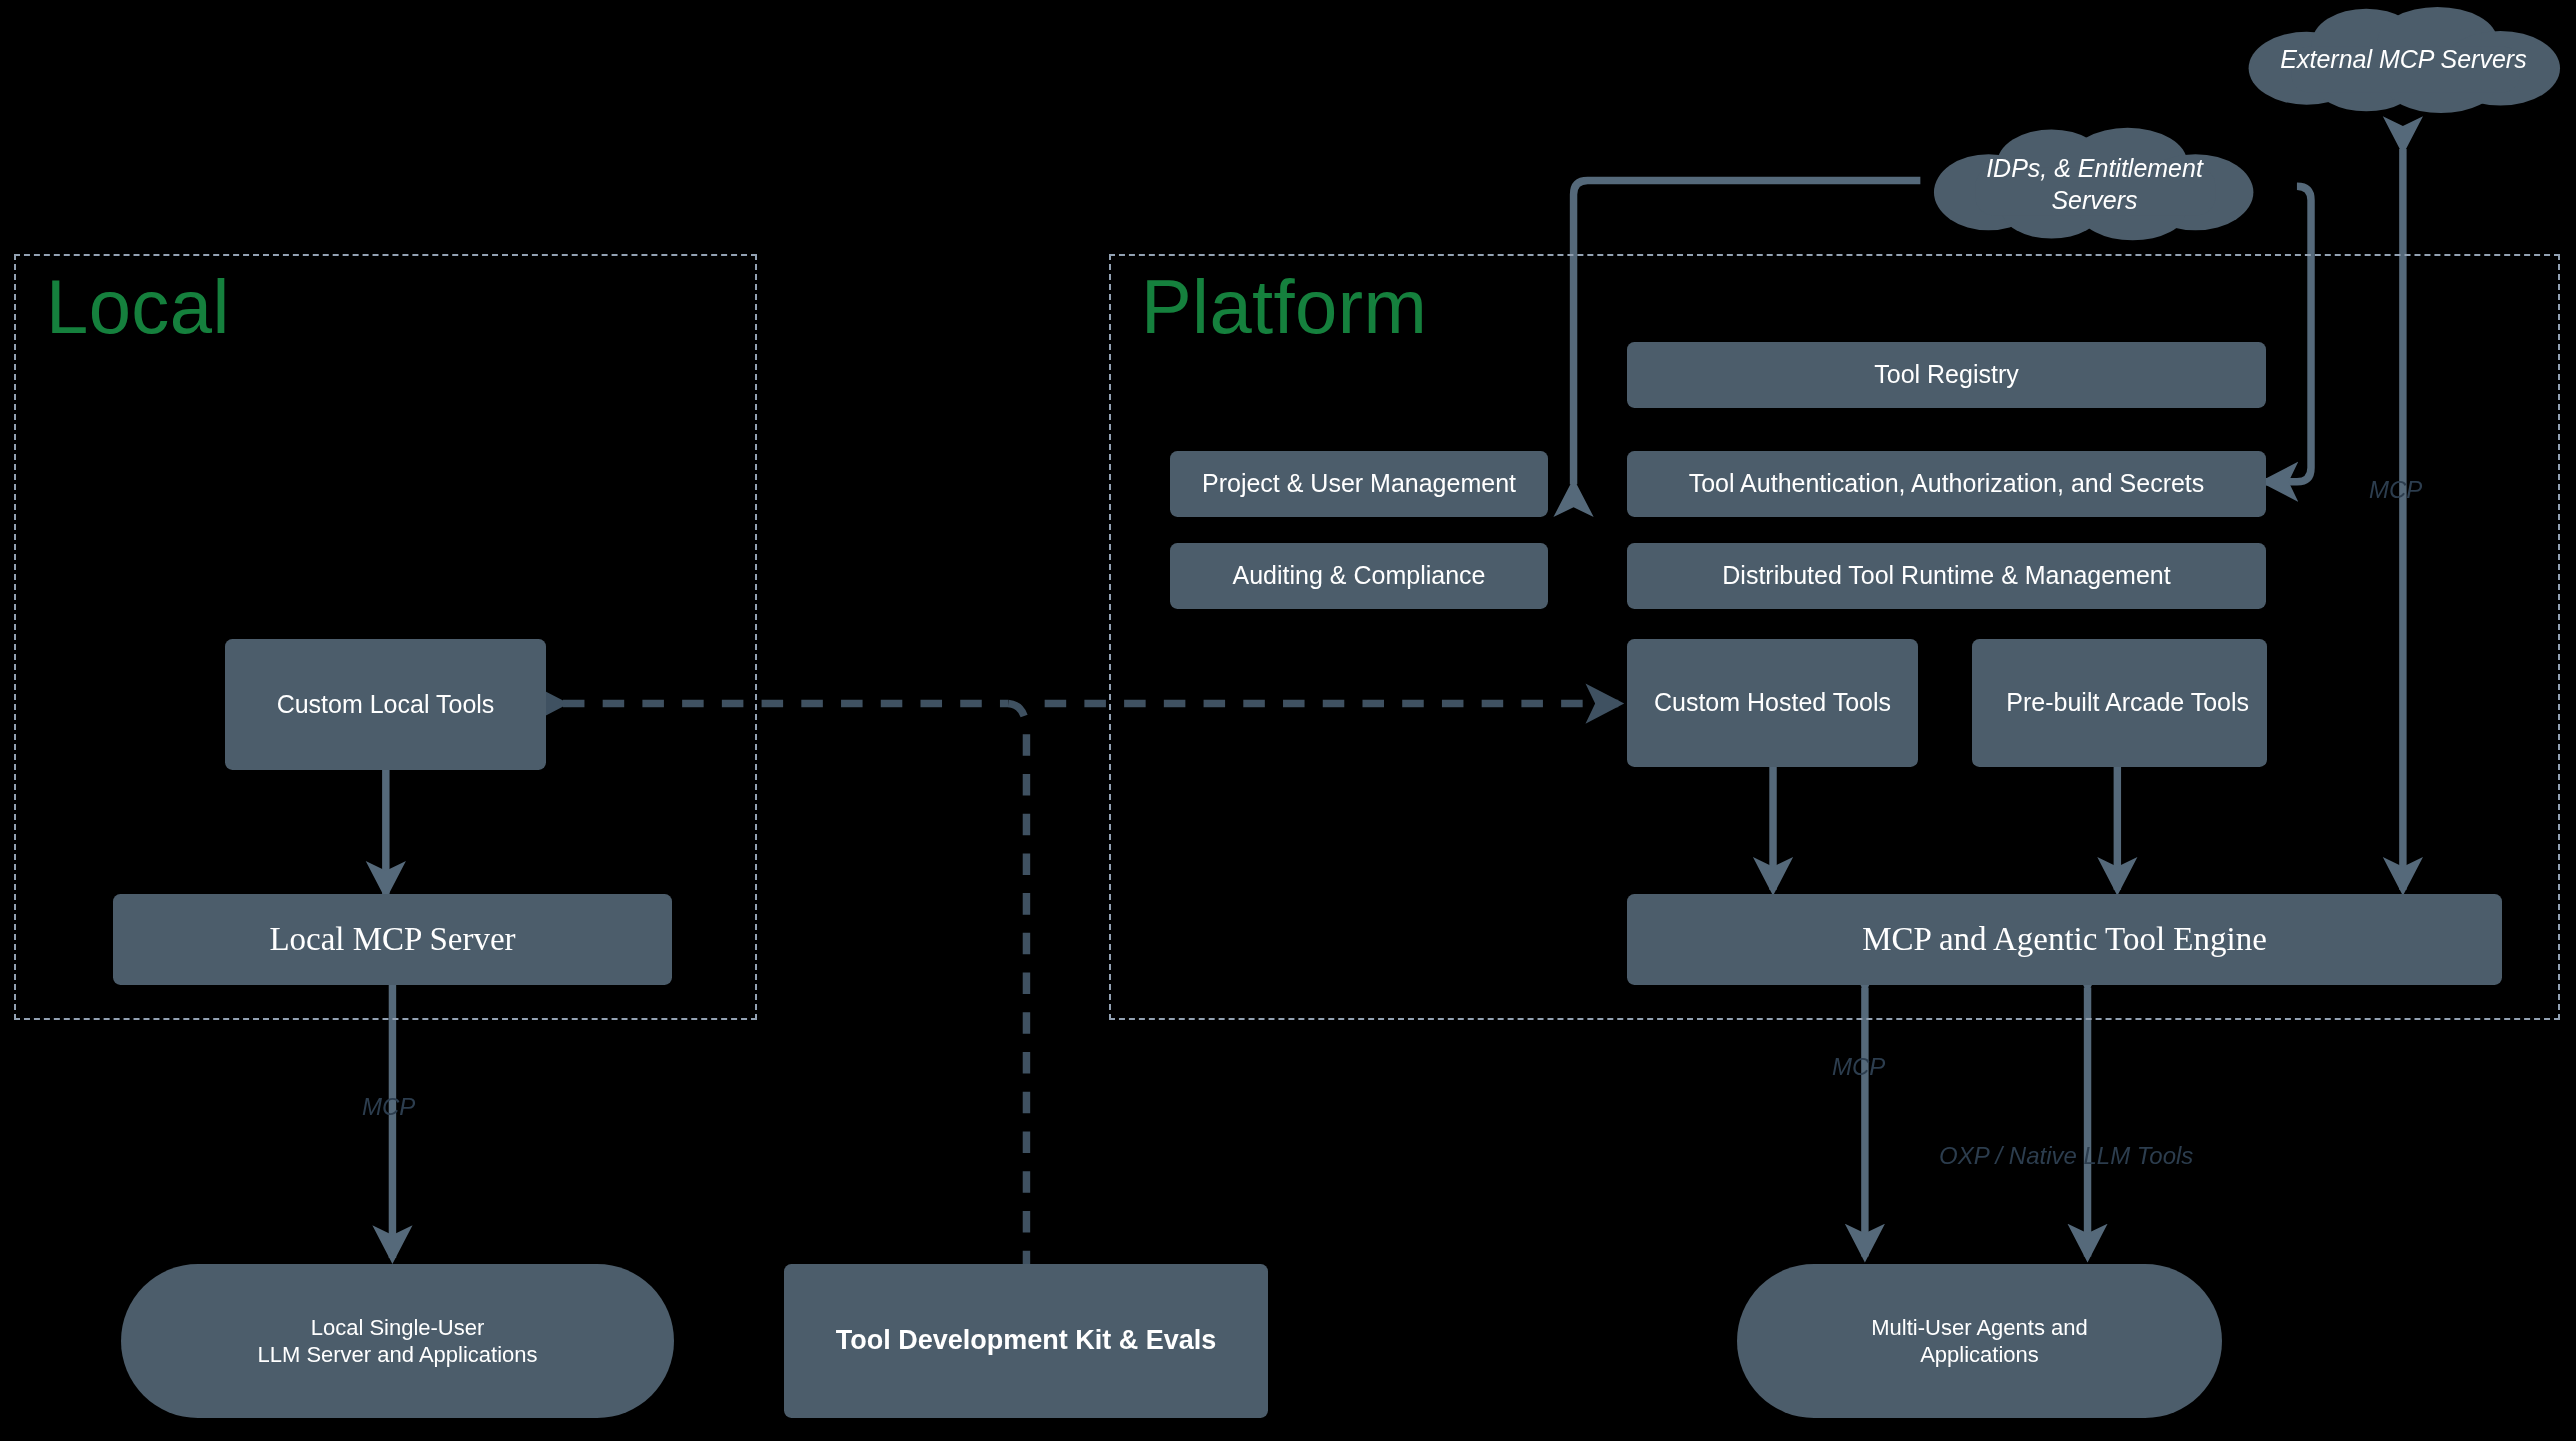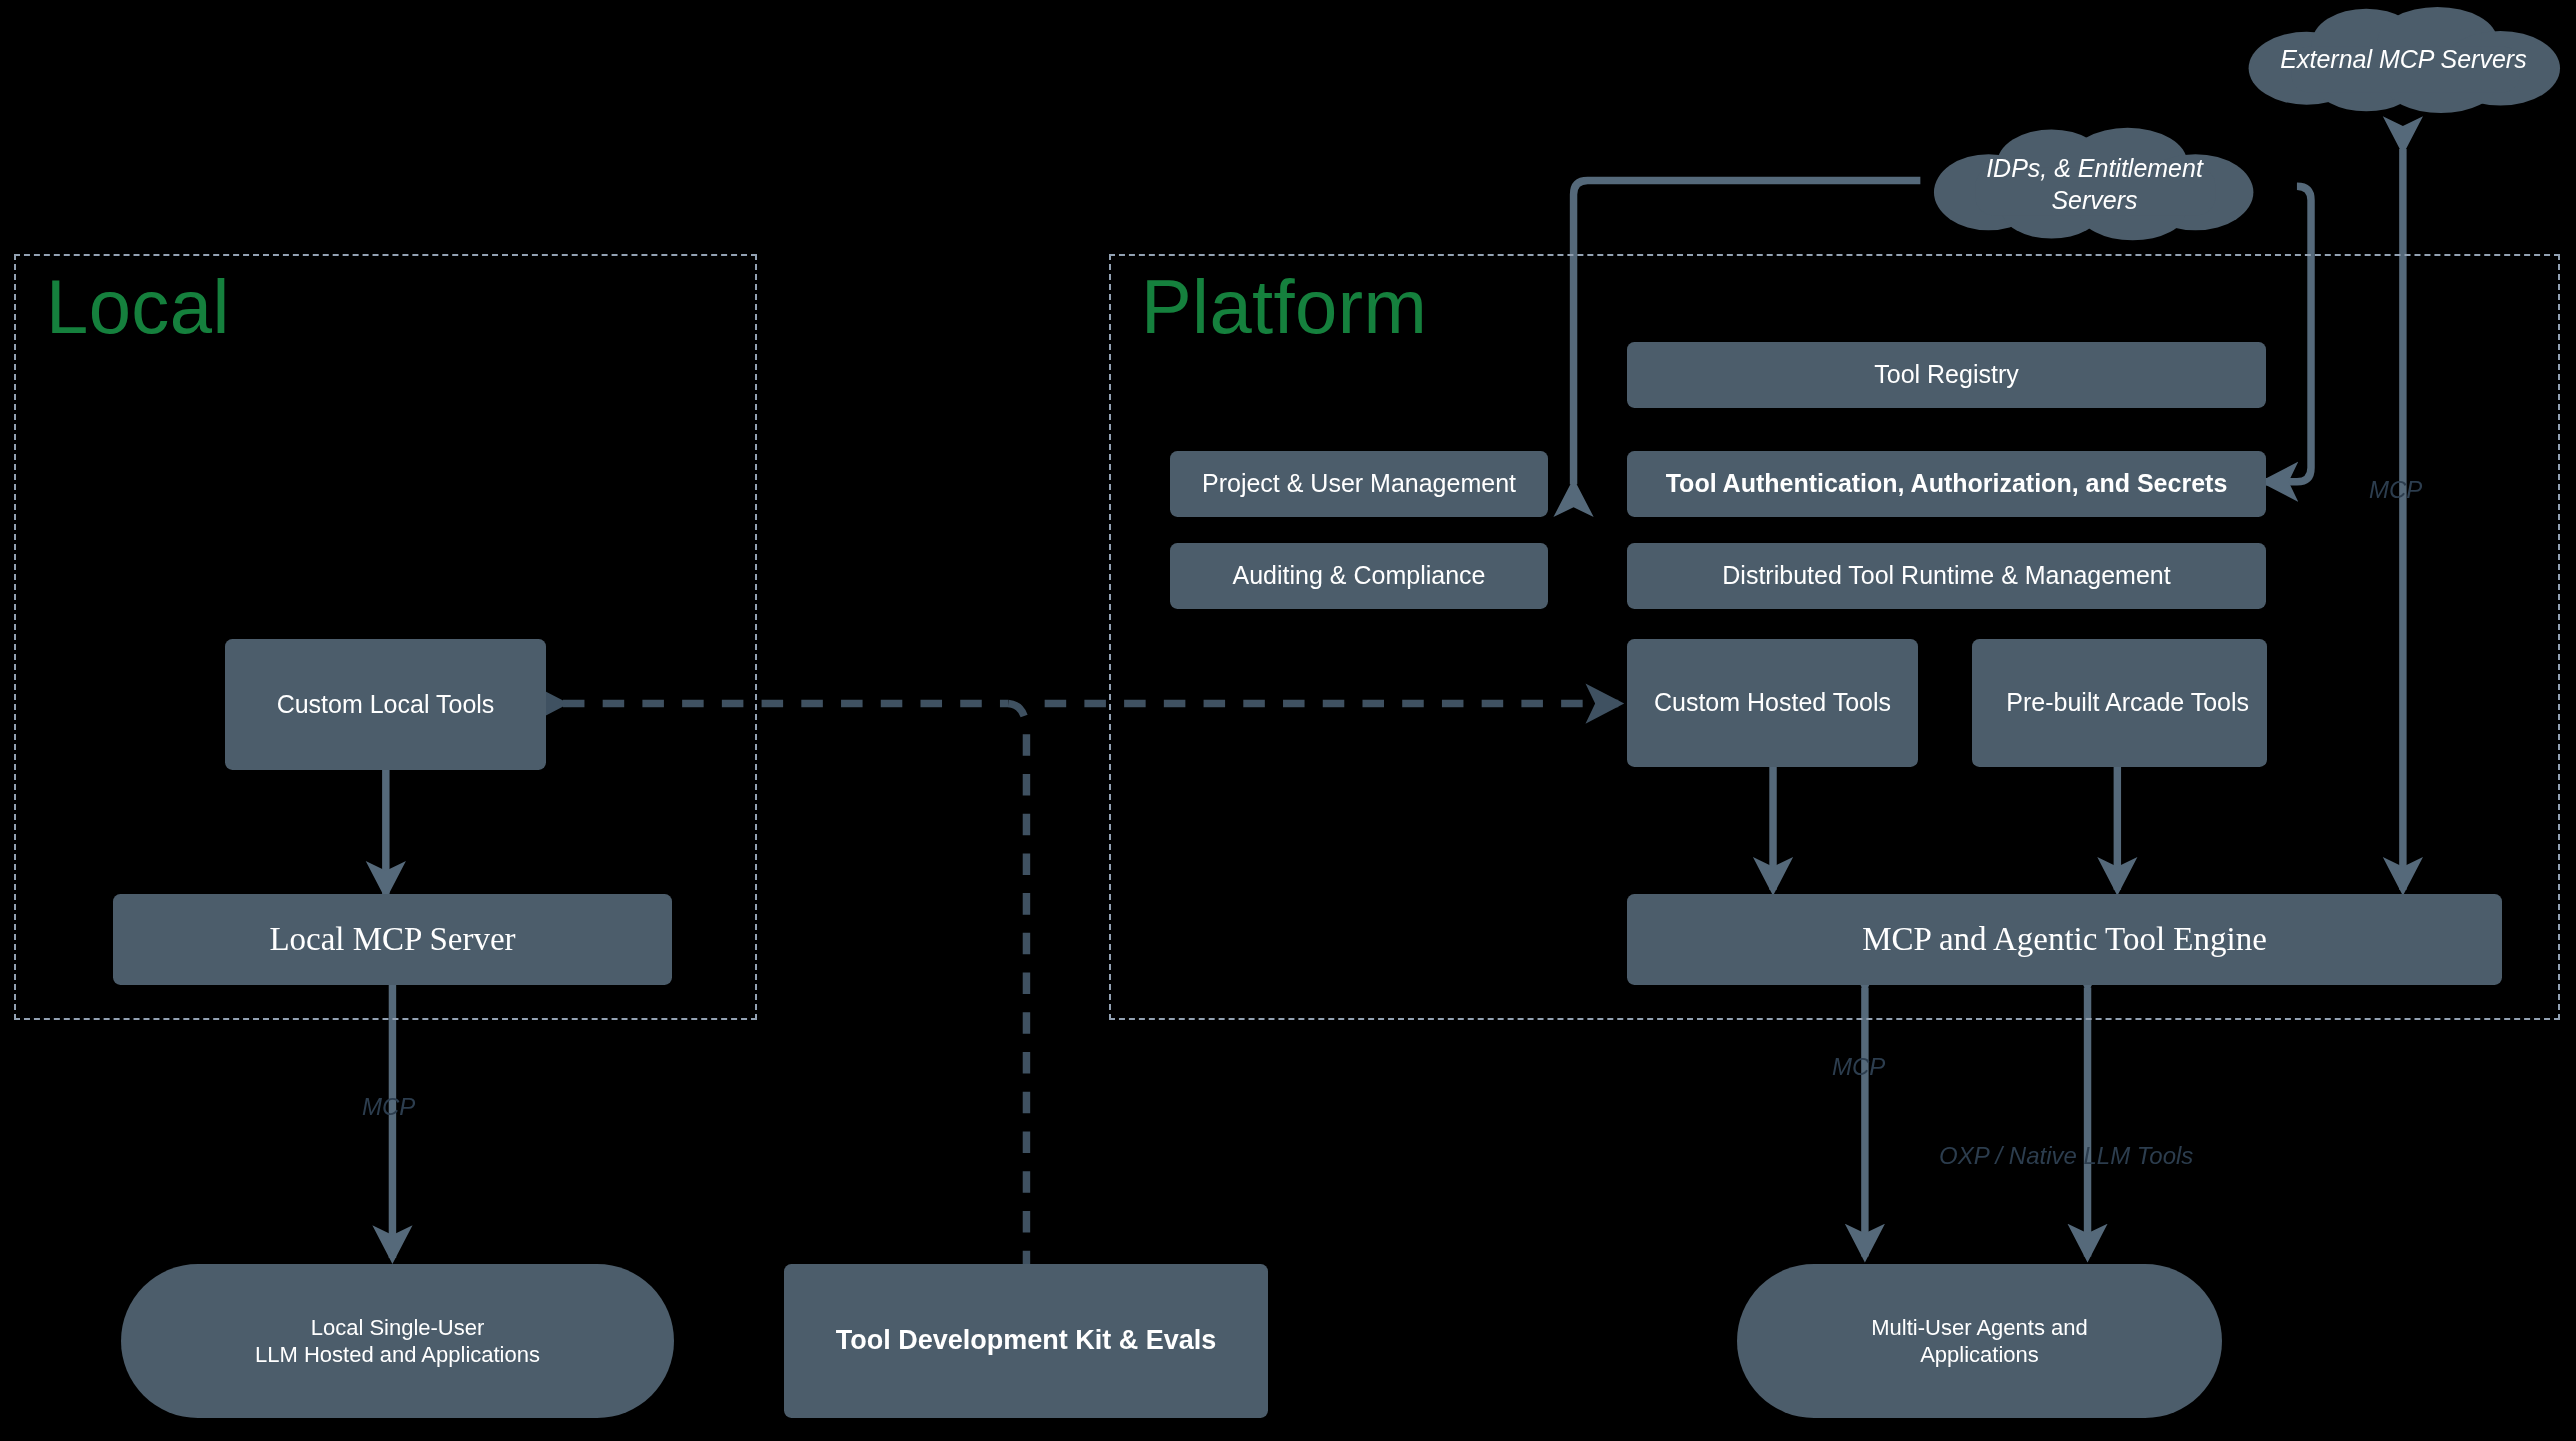--- a/index.html
+++ b/index.html
@@ -166,34 +166,34 @@
   <div class="node" style="left:225px; top:639px; width:321px; height:131px;">Custom Local Tools</div>
 
   <div class="node big" style="left:113px; top:894px; width:559px; height:91px;">Local MCP Server</div>
 
   <div class="node" style="left:1170px; top:451px; width:378px; height:66px;">Project &amp; User Management</div>
 
   <div class="node" style="left:1170px; top:543px; width:378px; height:66px;">Auditing &amp; Compliance</div>
 
   <div class="node" style="left:1627px; top:342px; width:639px; height:66px;">Tool Registry</div>
 
-  <div class="node" style="left:1627px; top:451px; width:639px; height:66px;font-weight:bold;">Tool Authentication, Authorization, and Secrets</div>
+  <div class="node" style="left:1627px; top:451px; width:639px; height:66px;">Tool Authentication, Authorization, and Secrets</div>
 
   <div class="node" style="left:1627px; top:543px; width:639px; height:66px;">Distributed Tool Runtime &amp; Management</div>
 
   <div class="node" style="left:1627px; top:639px; width:291px; height:128px;">Custom Hosted Tools</div>
 
   <div class="node" style="left:1972px; top:639px; width:295px; height:128px;padding-left:28px;">Pre-built Arcade Tools</div>
 
   <div class="node big" style="left:1627px; top:894px; width:875px; height:91px;">MCP and Agentic Tool Engine</div>
 
   <div class="node pill" style="left:121px; top:1264px; width:553px; height:154px;">
     <span class="lines">
       <span>Local Single-User</span>
-      <span>LLM Hosted and Applications</span>
+      <span>LLM Server and Applications</span>
     </span>
   </div>
 
   <div class="node bold" style="left:784px; top:1264px; width:484px; height:154px;">Tool Development Kit &amp; Evals</div>
 
   <div class="node pill" style="left:1737px; top:1264px; width:485px; height:154px;">
     <span class="lines">
       <span>Multi-User Agents and</span>
       <span>Applications</span>
     </span>

